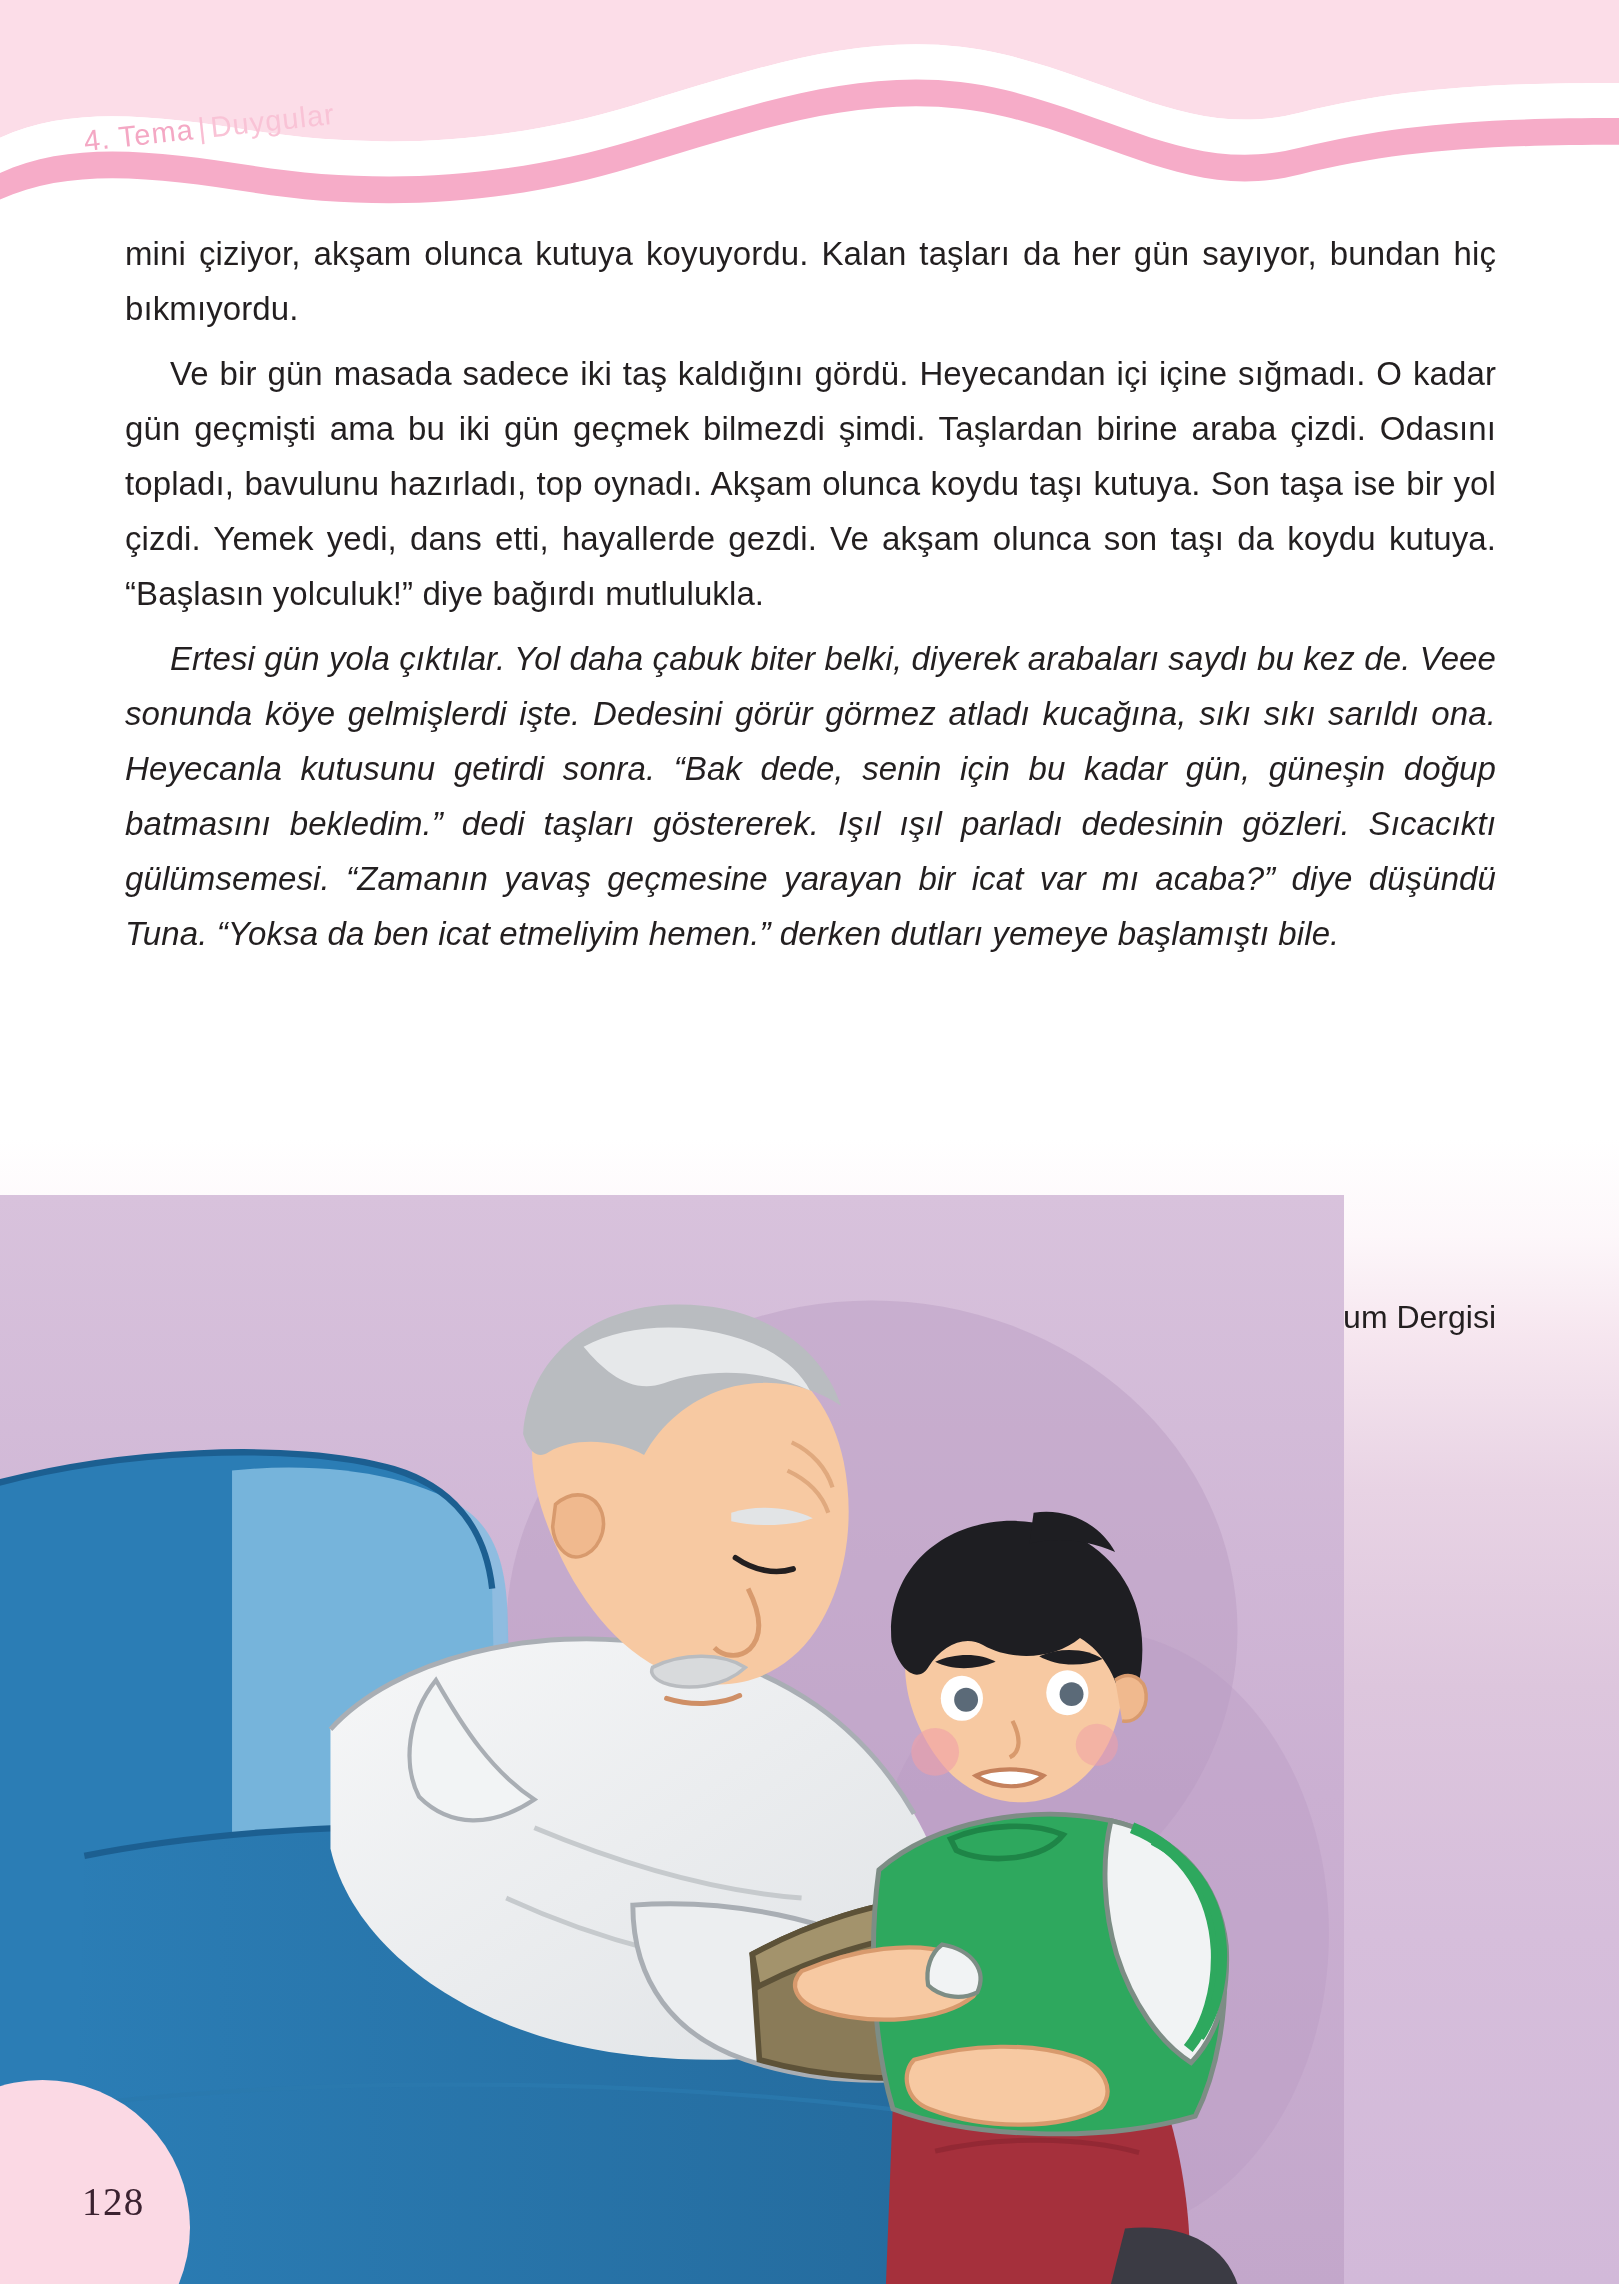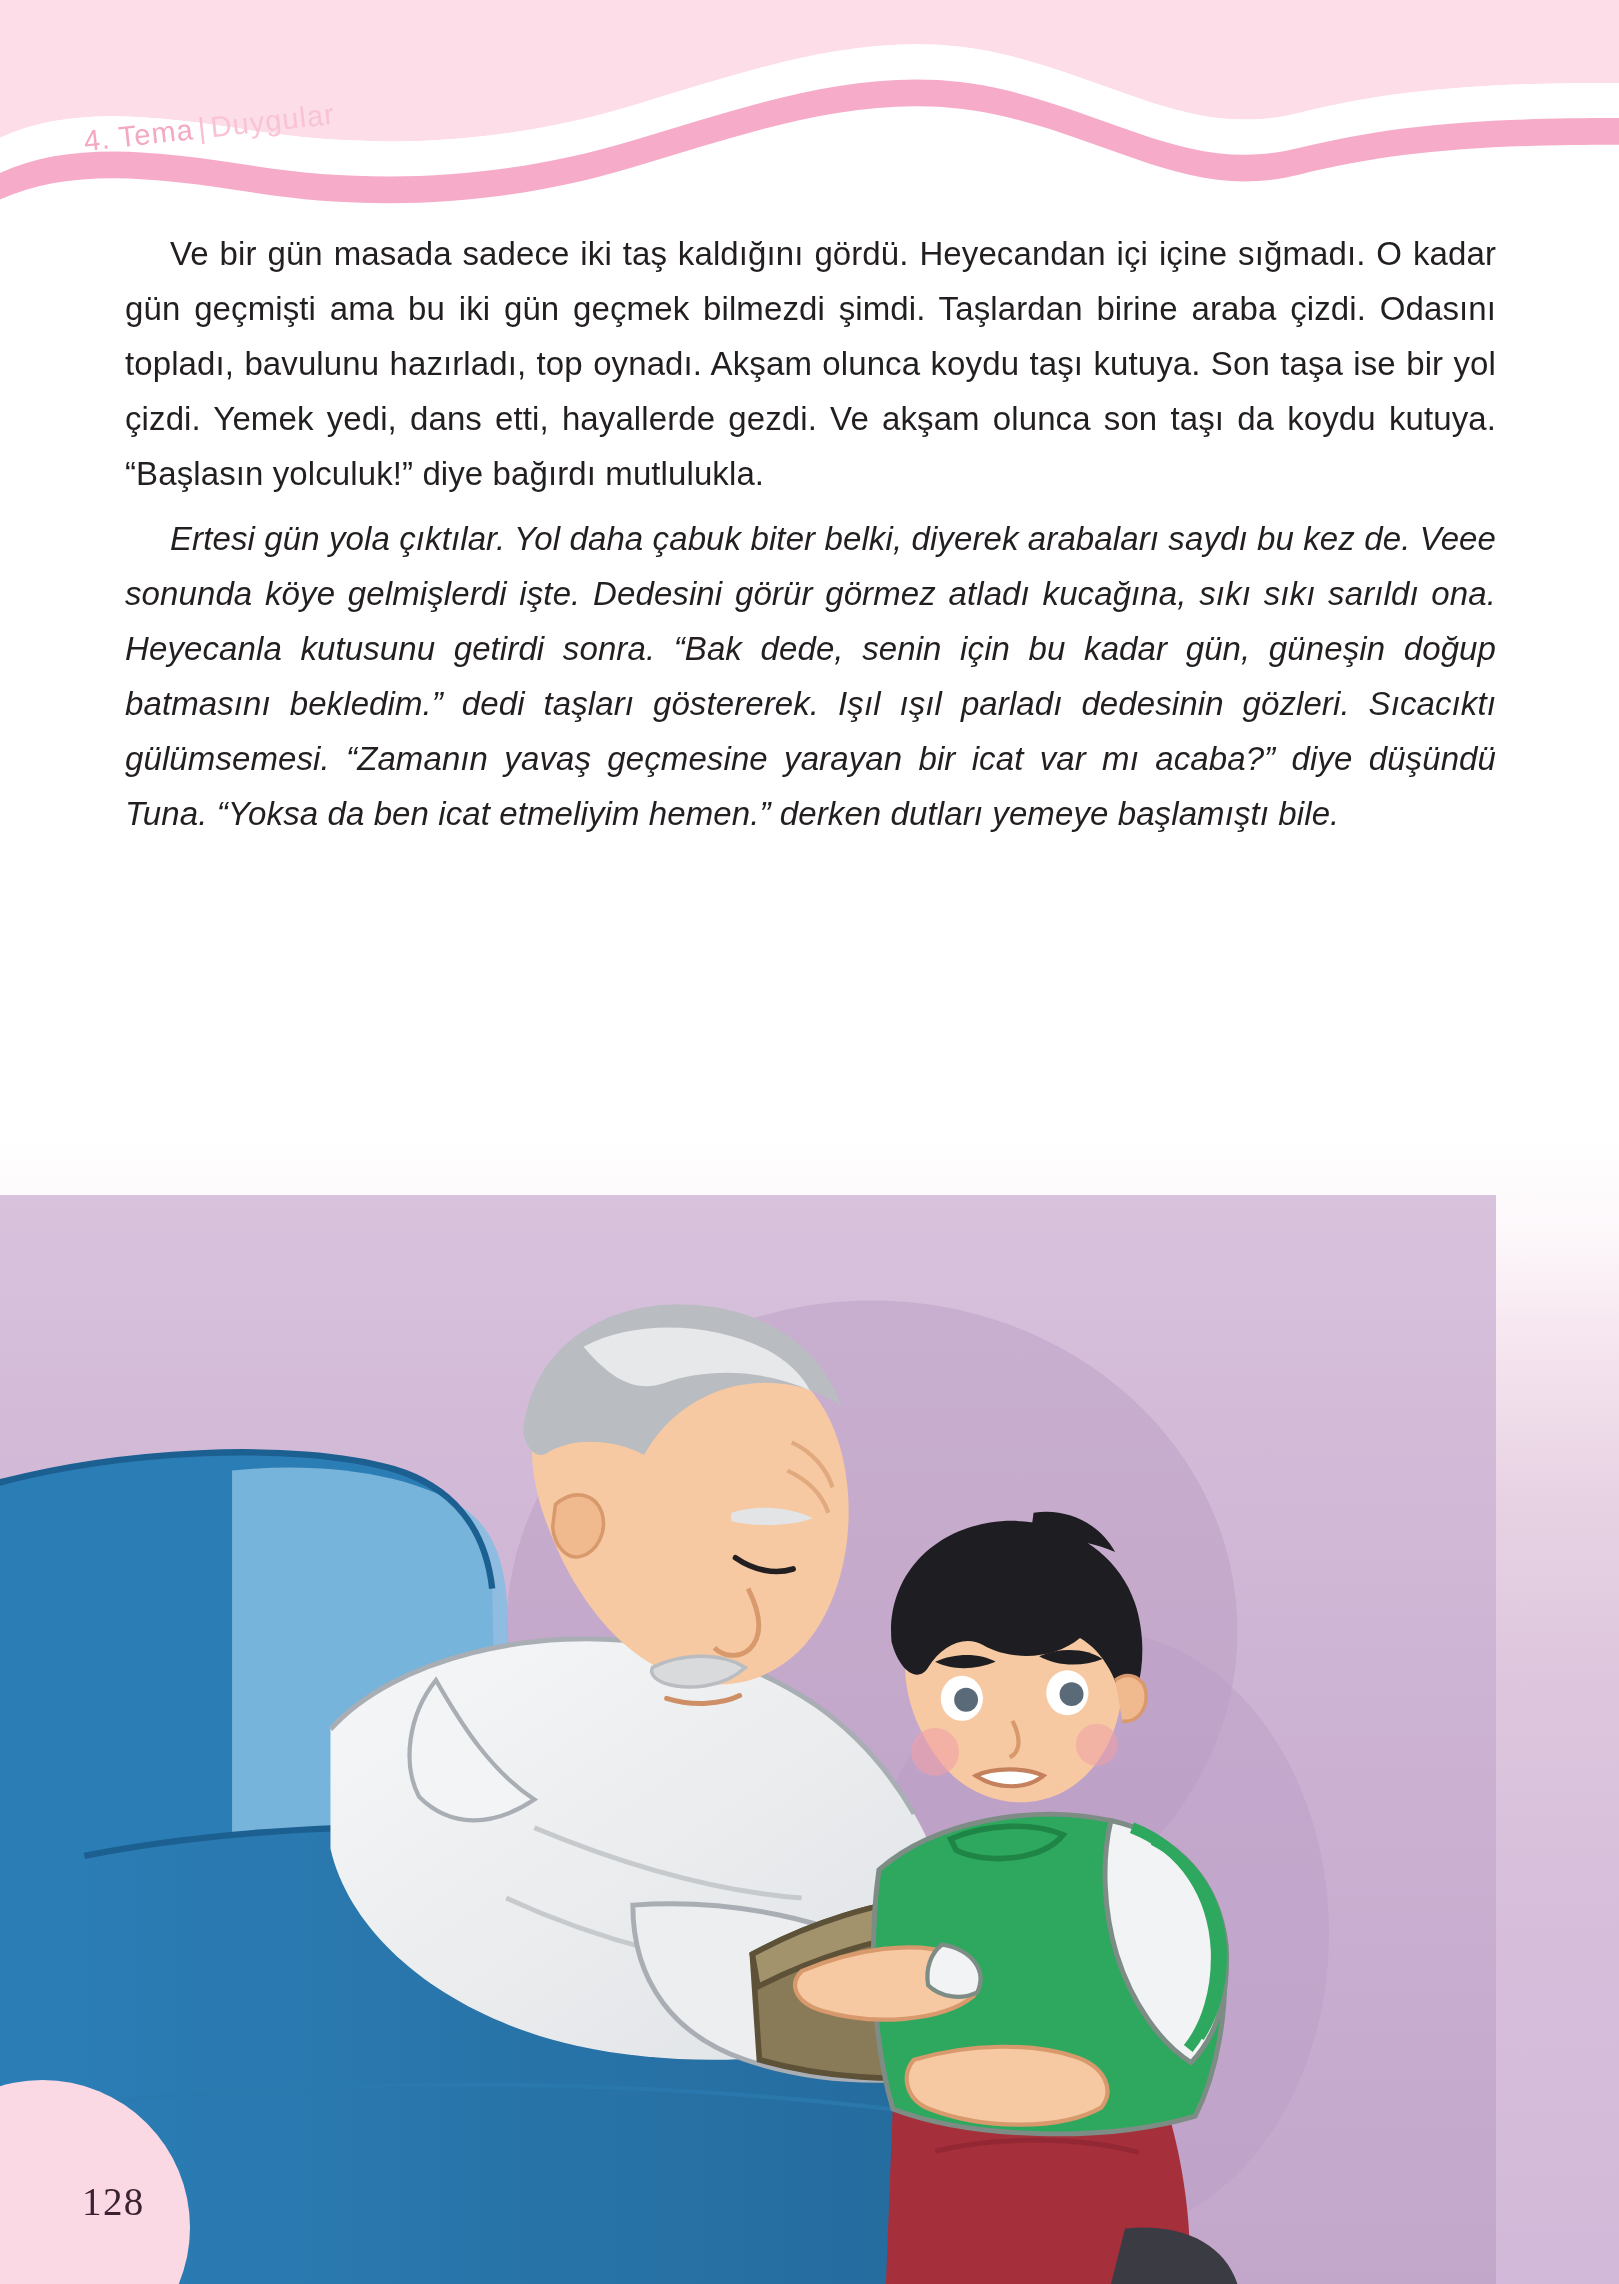--- a/index.html
+++ b/index.html
@@ -103,21 +103,21 @@
   }
   .attribution .source {
     font-style: normal;
   }
 
   
   .illustration {
     position: absolute;
     left: 0;
     top: 1195px;
-    width: 1496px;
+    width: 1344px;
     height: 1089px;
     overflow: hidden;
   }
 
   
   .page-badge {
     position: absolute;
     left: -105px;
     bottom: -91px;
     width: 295px;
@@ -174,20 +174,21 @@
              C1250,122 1080,184 900,238
              C720,292 540,302 360,274
              C220,252 100,238 0,284 Z" fill="#f6acc8"></path>
   </svg>
 
   <div class="theme-label">
     <span class="theme-num">4. Tema</span><span class="theme-sep">|</span><span class="theme-name">Duygular</span>
   </div>
 
   <div class="content">
+    <p class="para">mini çiziyor, akşam olunca kutuya koyuyordu. Kalan taşları da her gün sayıyor, bundan hiç bıkmıyordu.</p>
     <p class="para indent">Ve bir gün masada sadece iki taş kaldığını gördü. Heyecandan içi içine sığmadı. O kadar gün geçmişti ama bu iki gün geçmek bilmezdi şimdi. Taşlardan birine araba çizdi. Odasını topladı, bavulunu hazırladı, top oynadı. Akşam olunca koydu taşı kutuya. Son taşa ise bir yol çizdi. Yemek yedi, dans etti, hayallerde gezdi. Ve akşam olunca son taşı da koydu kutuya. “Başlasın yolculuk!” diye bağırdı mutlulukla.</p>
     <p class="para indent last">Ertesi gün yola çıktılar. Yol daha çabuk biter belki, diyerek arabaları saydı bu kez de. Veee sonunda köye gelmişlerdi işte. Dedesini görür görmez atladı kucağına, sıkı sıkı sarıldı ona. Heyecanla kutusunu getirdi sonra. “Bak dede, senin için bu kadar gün, güneşin doğup batmasını bekledim.” dedi taşları göstererek. Işıl ışıl parladı dedesinin gözleri. Sıcacıktı gülümsemesi. “Zamanın yavaş geçmesine yarayan bir icat var mı acaba?” diye düşündü Tuna. “Yoksa da ben icat etmeliyim hemen.” derken dutları yemeye başlamıştı bile.</p>
   </div>
 
   <div class="attribution">
     <span class="author">Betül DUMAN</span><span class="source"> / Lokum Dergisi</span>
   </div>
 
   <div class="illustration">
     <svg viewBox="0 0 2304 1549" preserveAspectRatio="xMidYMid slice" width="1620" height="1089" xmlns="http://www.w3.org/2000/svg">

